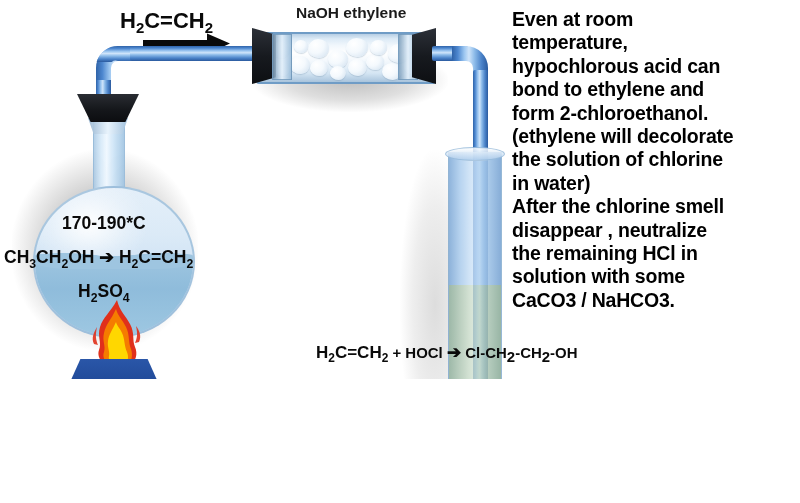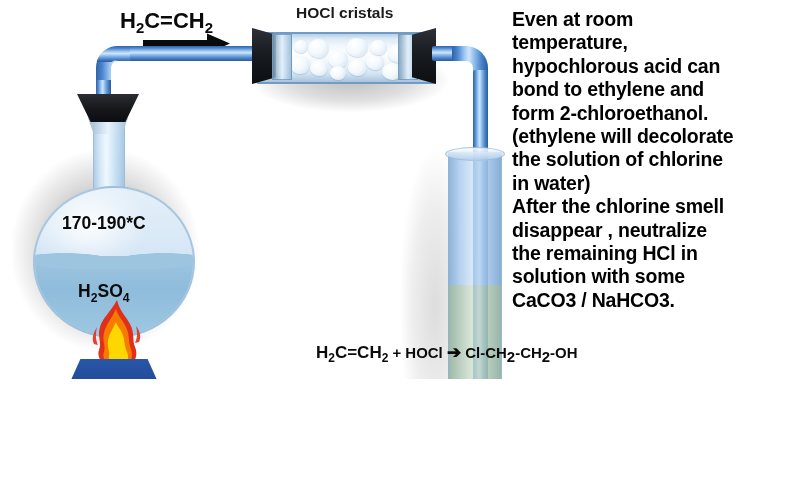--- a/index.html
+++ b/index.html
@@ -250,21 +250,21 @@
   <div class="shadow" style="left:400px; top:150px; width:70px; height:310px; opacity:0.40;"></div>
 
   <div class="abs nosel" id="gas-label">
     <span>H</span><sub>2</sub><span>C=CH</span><sub>2</sub>
   </div>
   <svg class="abs" id="gas-arrow" width="88" height="22" viewBox="0 0 88 22">
     <path d="M0 7 H64 V0.5 L87 10.5 L64 21 V14 H0 Z" fill="#0a0a0a"></path>
   </svg>
 
   <div class="abs nosel" id="naoh-label">
-    <span class="sp">HOCl cristals</span>
+    <span class="sp">NaOH ethylene</span>
   </div>
 
   <div class="pipe-v" style="left:96px; top:70px; height:38px;"></div>
 
   <svg class="abs" style="left:92px; top:44px;" width="44" height="36" viewBox="0 0 44 36">
     <defs>
       <linearGradient id="gradElbowL" x1="0" y1="0" x2="0" y2="1">
         <stop offset="0%" stop-color="#2f63a8"></stop>
         <stop offset="16%" stop-color="#4d87cf"></stop>
         <stop offset="34%" stop-color="#9cc6f0"></stop>
@@ -352,20 +352,23 @@
     <path d="M30 22 C26 31 23 34 22 41 C21 47 24 51 23 56 C22 60 25 65 30 65 L38 65 C42 63 43 57 41 52 C38 46 39 39 36 33 C34 28 31 26 30 22 Z" fill="#ffd700"></path>
     <path d="M8 44 C5 38 8 32 11 27 C9 36 10 40 12 45 Z" fill="#e0301b" opacity="0.9"></path>
     <path d="M53 42 C56 36 53 30 50 26 C52 35 51 38 49 43 Z" fill="#e0301b" opacity="0.9"></path>
   </svg>
 
   <div class="abs" id="burner-edge"></div>
   <div class="abs" id="burner"></div>
 
   <div class="eqn nosel" id="eq-flask-temp">170-190*C</div>
 
+  <div class="eqn nosel" id="eq-flask-main">
+    <span>CH</span><sub>3</sub><span>CH</span><sub>2</sub><span>OH</span><span>&nbsp;</span><span>➔</span><span>&nbsp;</span><span>H</span><sub>2</sub><span>C=CH</span><sub>2</sub>
+  </div>
 
   <div class="eqn nosel" id="eq-flask-cat">
     <span>H</span><sub>2</sub><span>SO</span><sub>4</sub>
   </div>
 
   <div class="eqn nosel" id="eq-bottom">
     <span>H</span><sub>2</sub><span>C=CH</span><sub>2</sub><span class="small">&nbsp;</span><span class="small">+</span><span class="small">&nbsp;</span><span class="small sp">HOCl</span><span class="small">&nbsp;</span><span>➔</span><span class="small">&nbsp;</span><span class="small">Cl-CH</span><sub class="small">2</sub><span class="small">-CH</span><sub class="small">2</sub><span class="small">-OH</span>
   </div>
 
   <div id="notes"><span class="ln"><span>Even at room</span></span><span class="ln"><span>temperature,</span></span><span class="ln"><span class="sp">hypochlorous</span><span> acid can</span></span><span class="ln"><span>bond to ethylene and</span></span><span class="ln"><span>form 2-chloroethanol.</span></span><span class="ln"><span>(ethylene will </span><span class="sp">decolorate</span></span><span class="ln"><span>the solution of chlorine</span></span><span class="ln"><span>in water)</span></span><span class="ln"><span>After the chlorine smell</span></span><span class="ln"><span>disappear , neutralize</span></span><span class="ln"><span>the remaining </span><span class="sp">HCl</span><span> in</span></span><span class="ln"><span>solution with some</span></span><span class="ln"><span>CaCO3 / NaHCO3.</span></span></div>

